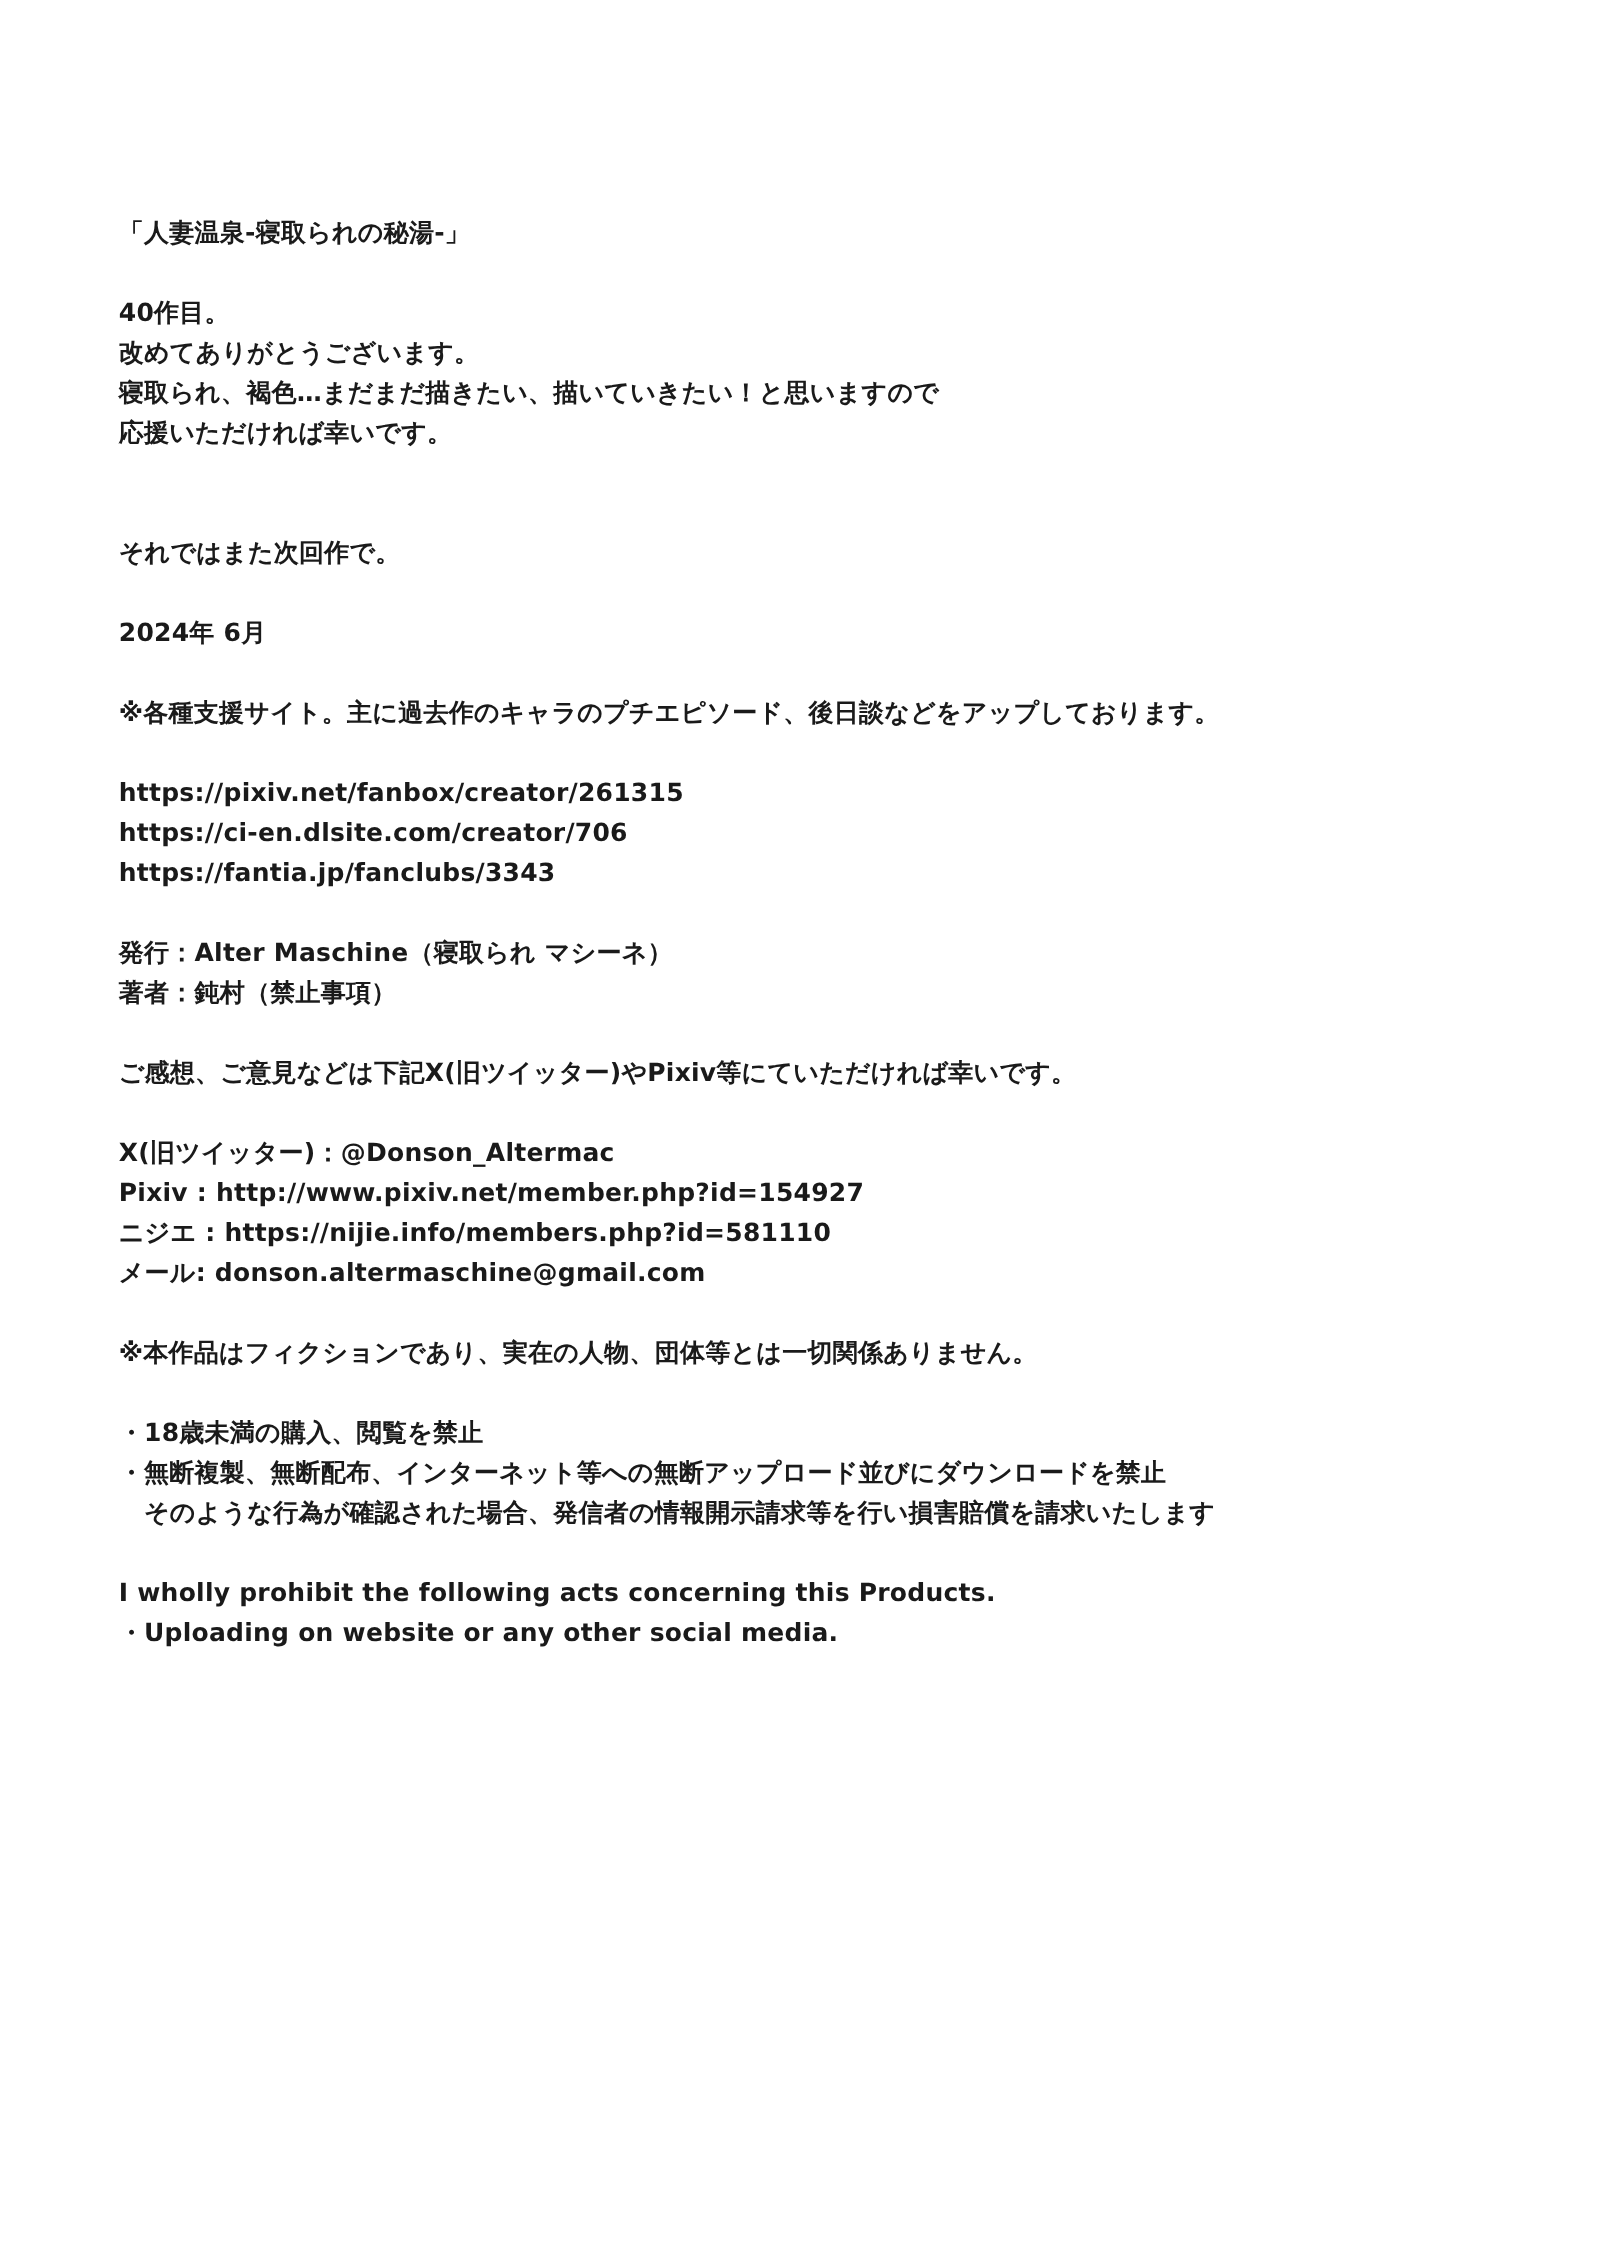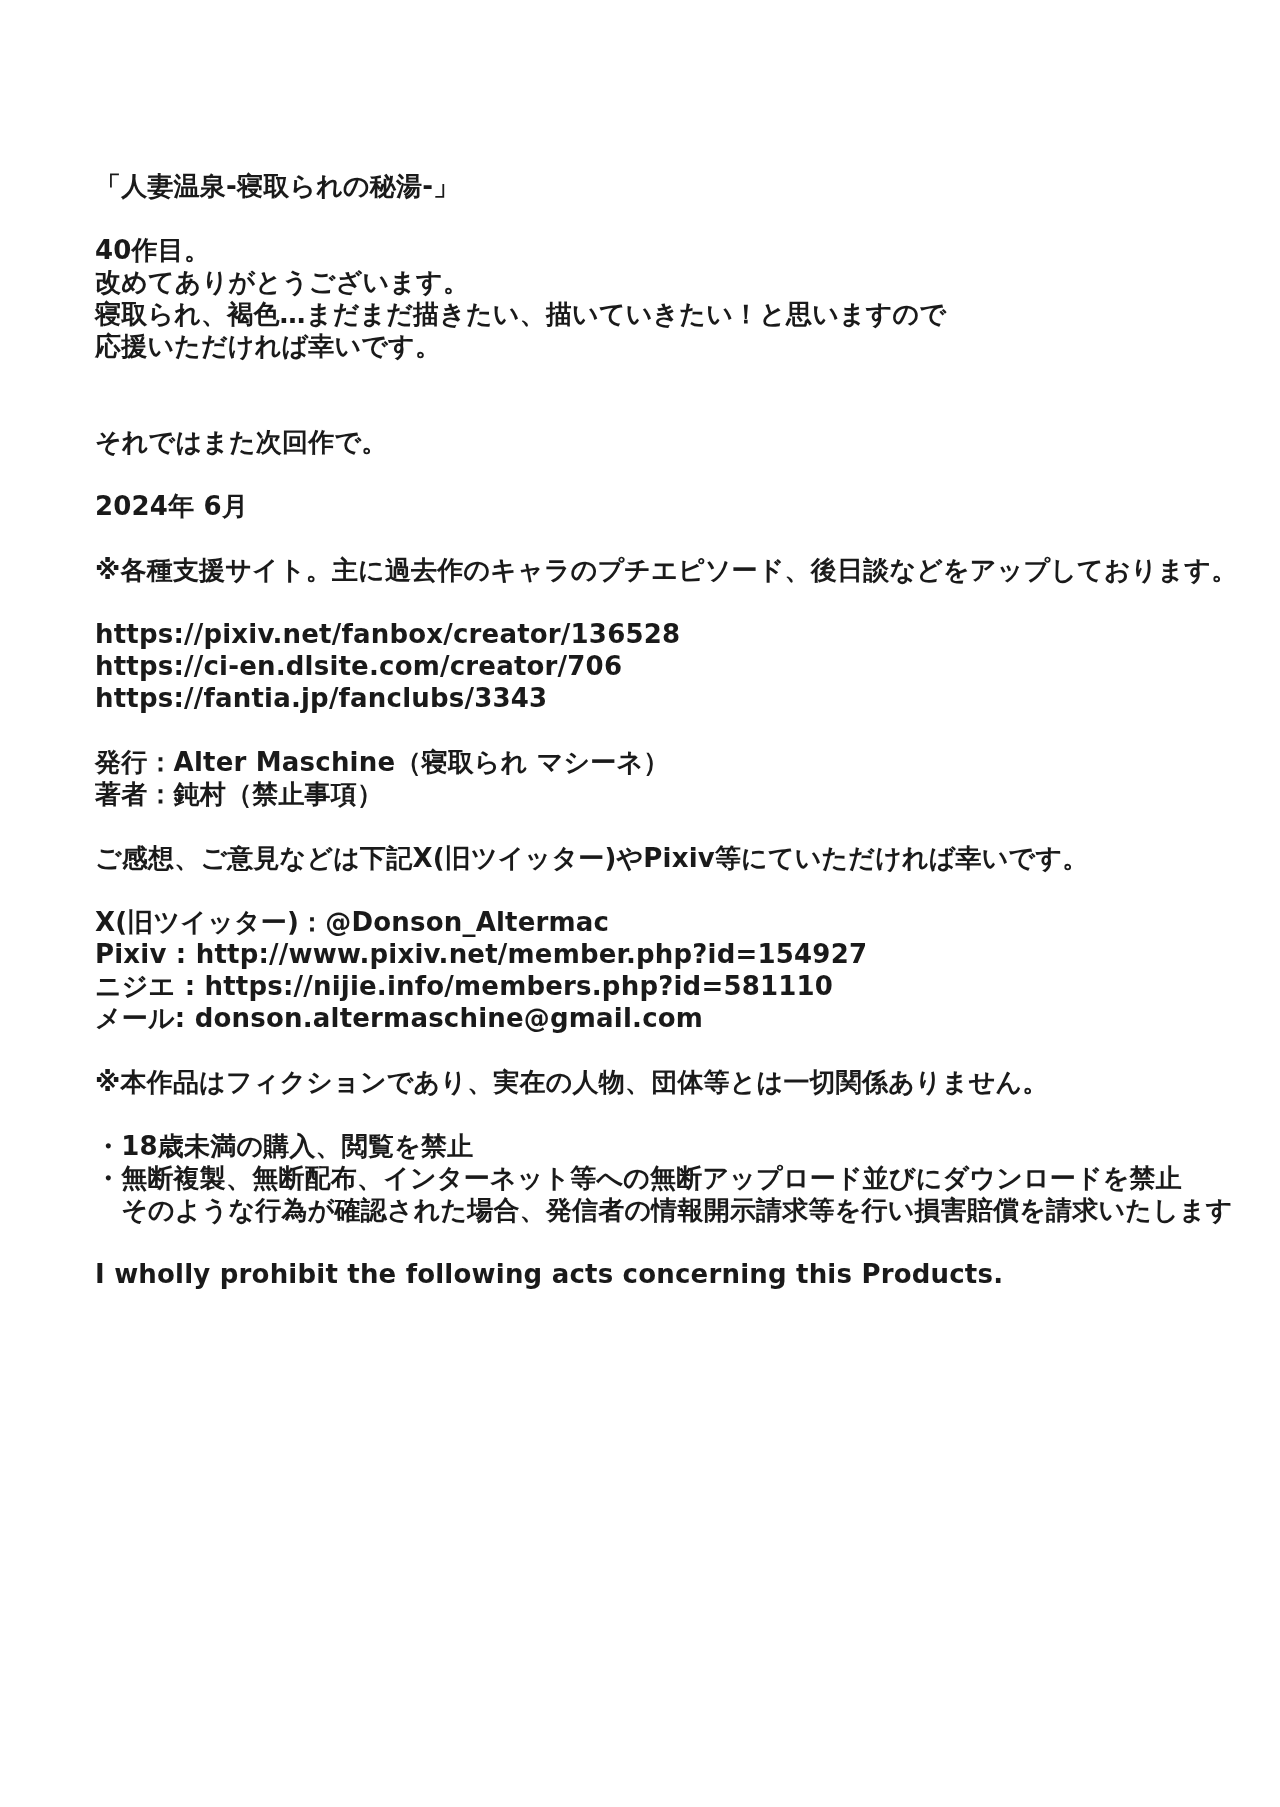--- a/index.html
+++ b/index.html
@@ -15,21 +15,21 @@
     font-family: "DejaVu Sans", sans-serif;
     color: #1a1a1a;
   }
   .doc {
     position: absolute;
     top: 170px;
     left: 95px;
     right: 50px;
   }
   .line {
-    font-size: 26px;
+    font-size: 20px;
     font-weight: 600;
     line-height: 32px;
     min-height: 32px;
     white-space: pre;
     letter-spacing: 0.2px;
   }
   .line.blank {
     user-select: none;
   }
 </style>
@@ -44,34 +44,35 @@
     <div class="line">寝取られ、褐色…まだまだ描きたい、描いていきたい！と思いますので</div>
     <div class="line">応援いただければ幸いです。</div>
     <div class="line blank">&nbsp;</div>
     <div class="line blank">&nbsp;</div>
     <div class="line">それではまた次回作で。</div>
     <div class="line blank">&nbsp;</div>
     <div class="line">2024年 6月</div>
     <div class="line blank">&nbsp;</div>
     <div class="line">※各種支援サイト。主に過去作のキャラのプチエピソード、後日談などをアップしております。</div>
     <div class="line blank">&nbsp;</div>
-    <div class="line">https://pixiv.net/fanbox/creator/136528</div>
+    <div class="line">https://pixiv.net/fanbox/creator/261315</div>
     <div class="line">https://ci-en.dlsite.com/creator/706</div>
     <div class="line">https://fantia.jp/fanclubs/3343</div>
     <div class="line blank">&nbsp;</div>
     <div class="line">発行：Alter Maschine（寝取られ マシーネ）</div>
     <div class="line">著者：鈍村（禁止事項）</div>
     <div class="line blank">&nbsp;</div>
     <div class="line">ご感想、ご意見などは下記X(旧ツイッター)やPixiv等にていただければ幸いです。</div>
     <div class="line blank">&nbsp;</div>
     <div class="line">X(旧ツイッター)：@Donson_Altermac</div>
     <div class="line">Pixiv : http://www.pixiv.net/member.php?id=154927</div>
     <div class="line">ニジエ : https://nijie.info/members.php?id=581110</div>
     <div class="line">メール: donson.altermaschine@gmail.com</div>
     <div class="line blank">&nbsp;</div>
     <div class="line">※本作品はフィクションであり、実在の人物、団体等とは一切関係ありません。</div>
     <div class="line blank">&nbsp;</div>
     <div class="line">・18歳未満の購入、閲覧を禁止</div>
     <div class="line">・無断複製、無断配布、インターネット等への無断アップロード並びにダウンロードを禁止</div>
     <div class="line">　そのような行為が確認された場合、発信者の情報開示請求等を行い損害賠償を請求いたします</div>
     <div class="line blank">&nbsp;</div>
     <div class="line">I wholly prohibit the following acts concerning this Products.</div>
+    <div class="line">・Uploading on website or any other social media.</div>
   </div>
 
 </body></html>

